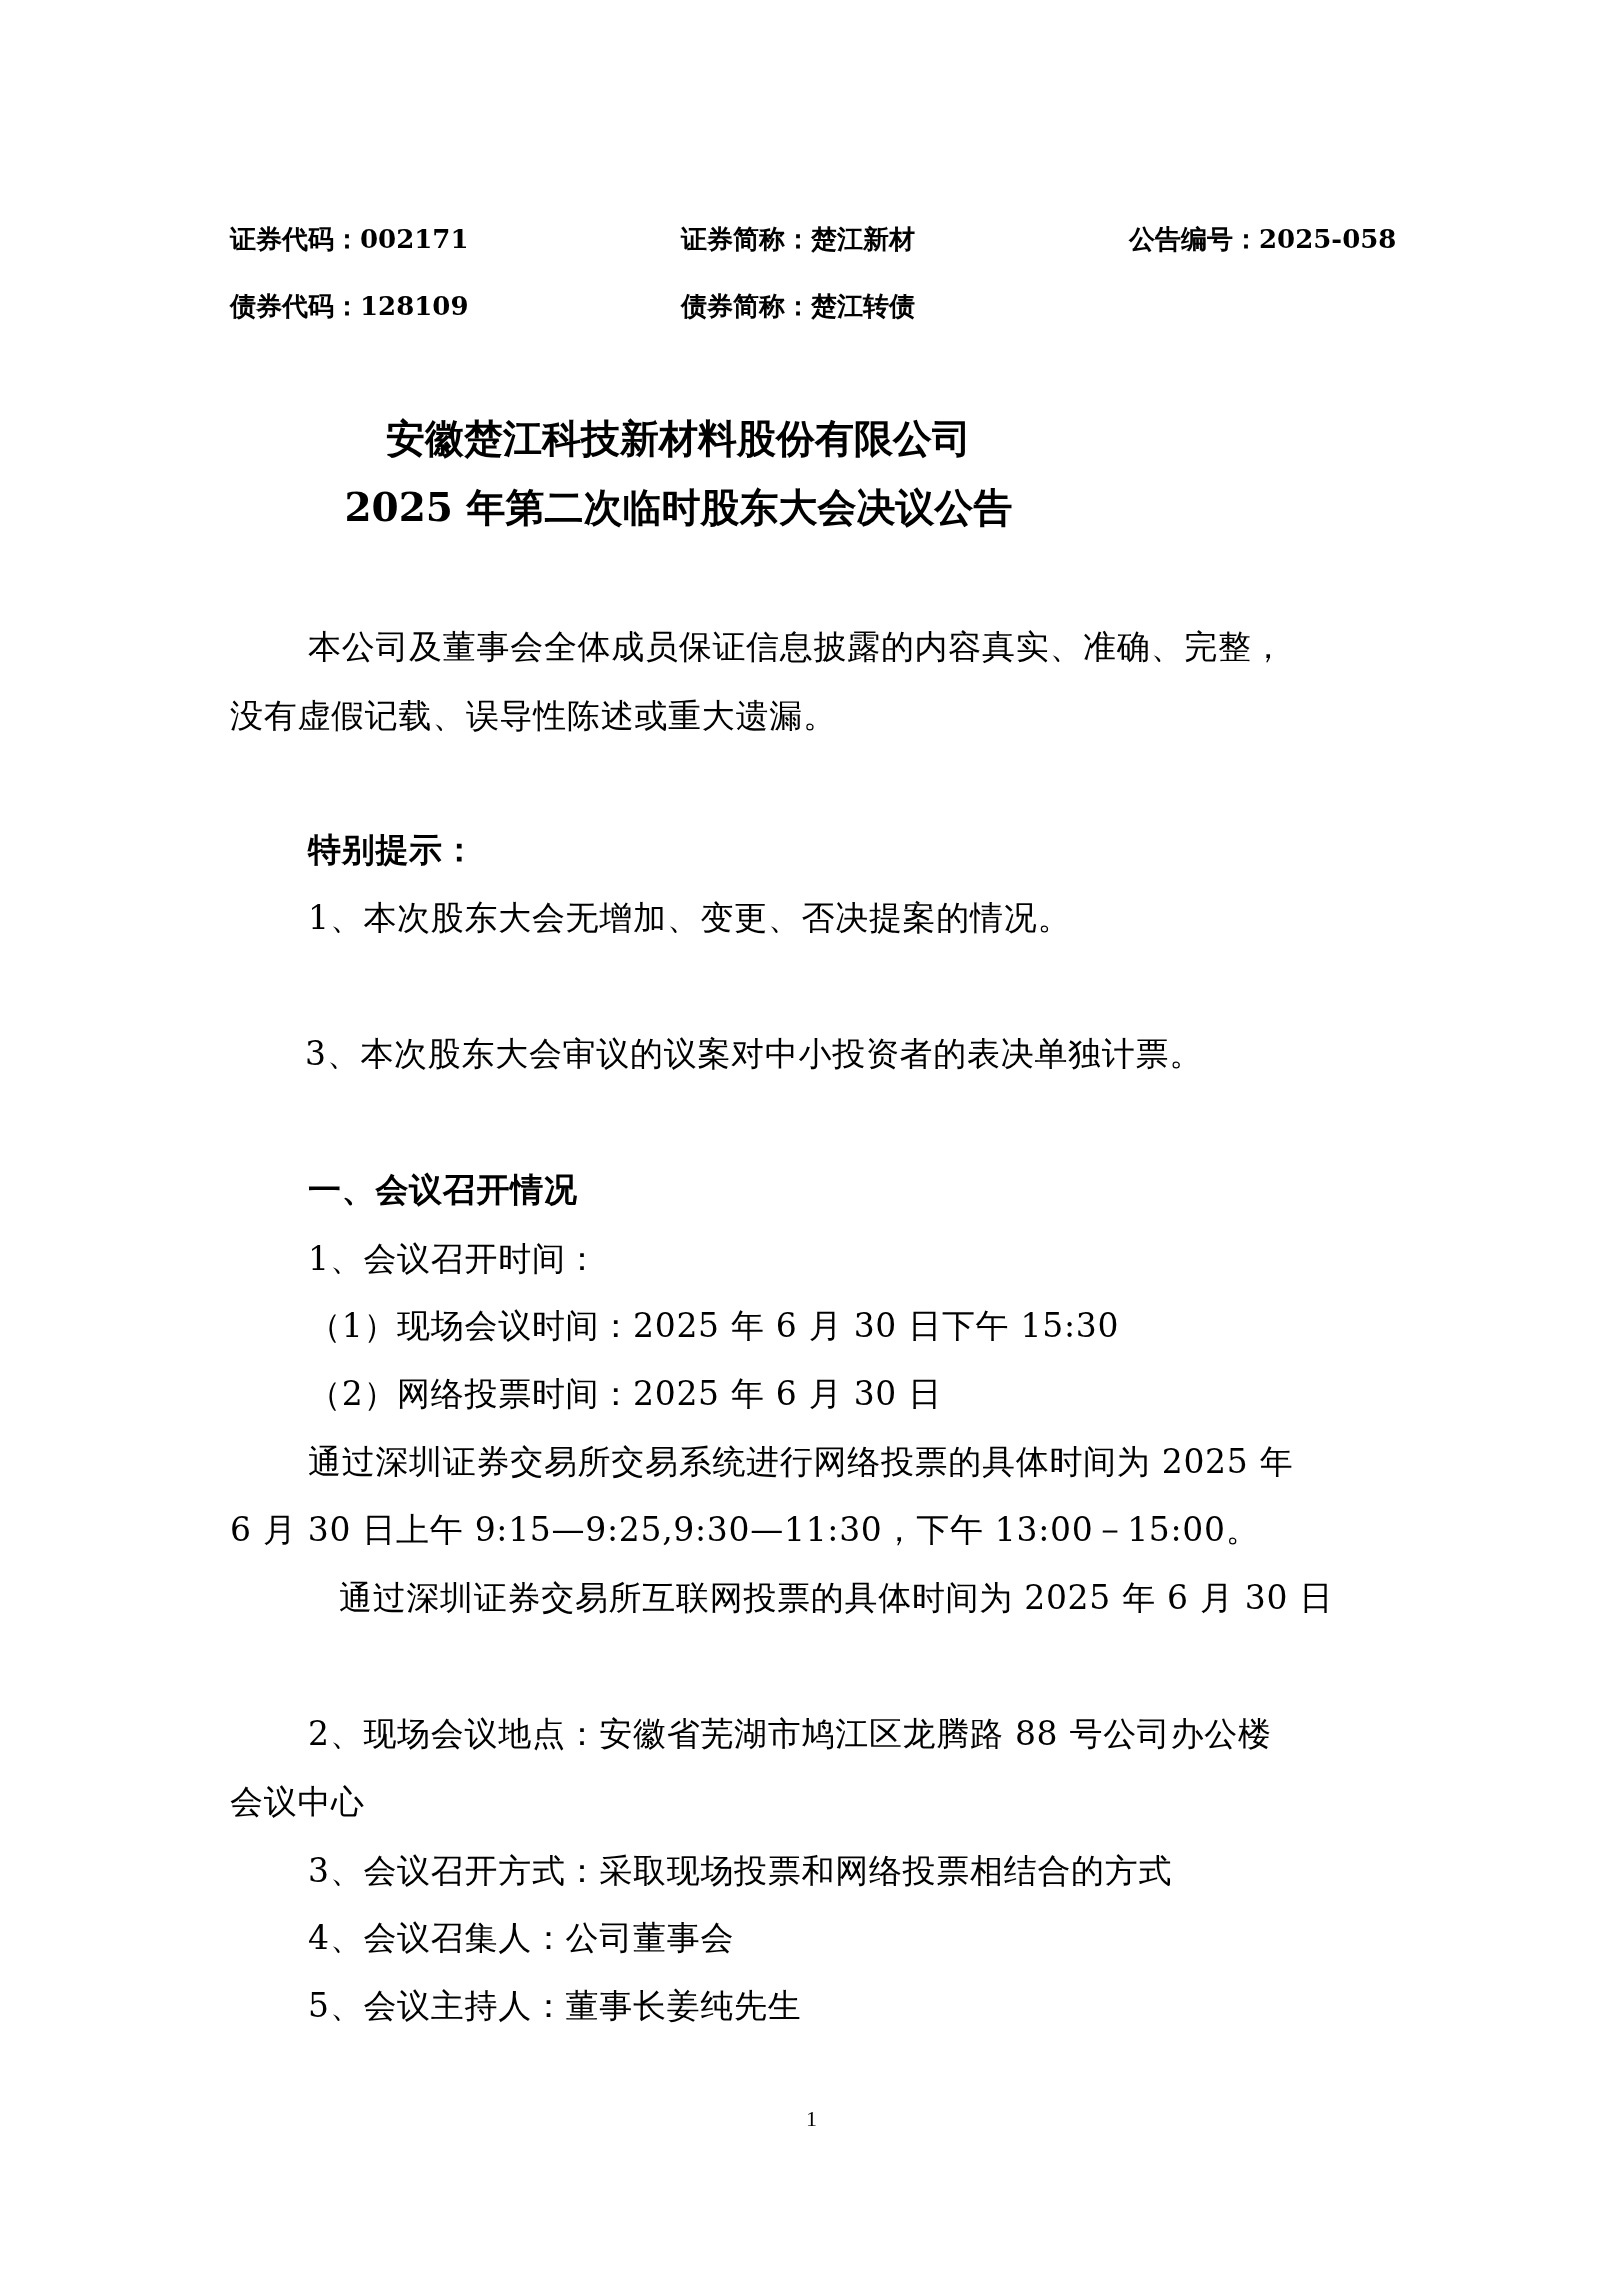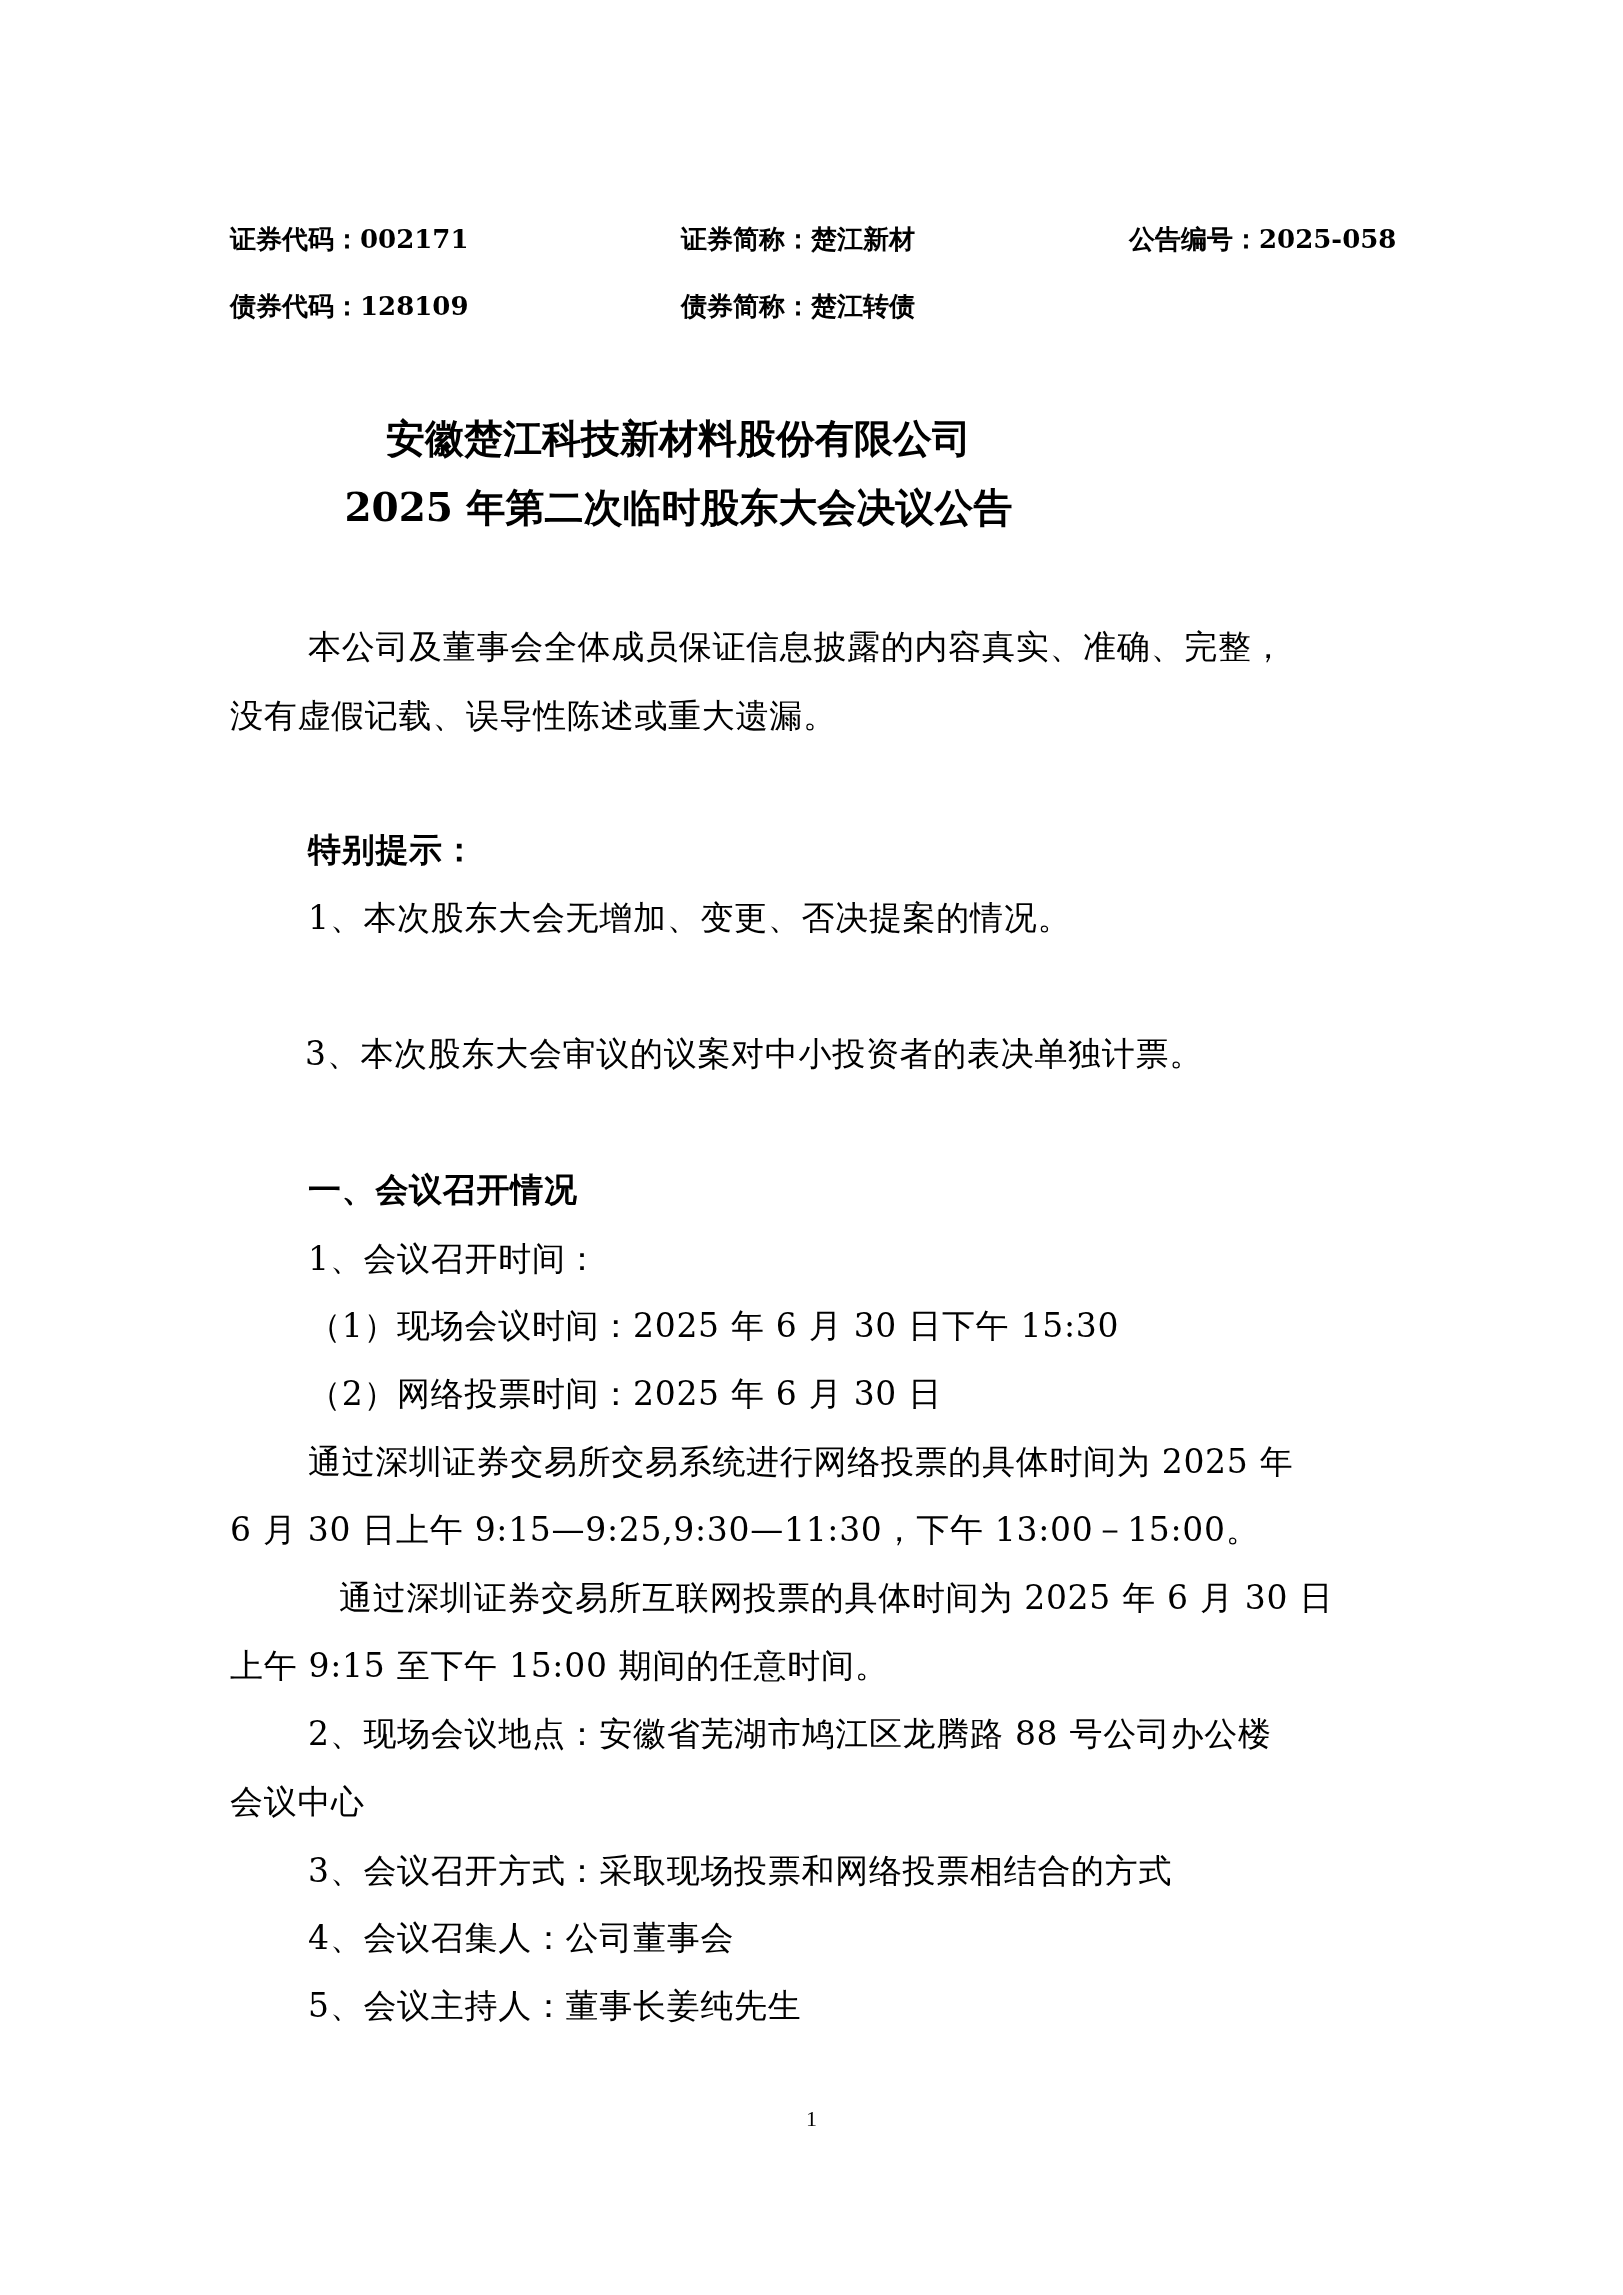--- a/index.html
+++ b/index.html
@@ -37,21 +37,20 @@
 
   <div class="line bold" style="left:308px; top:1168px;">一、会议召开情况</div>
   <div class="line" style="left:308px; top:1237px;">1、会议召开时间：</div>
   <div class="line" style="left:308px; top:1304px;">（1）现场会议时间：2025 年 6 月 30 日下午 15:30</div>
   <div class="line" style="left:308px; top:1372px;">（2）网络投票时间：2025 年 6 月 30 日</div>
 
   <div class="line" style="left:308px; top:1440px;">通过深圳证券交易所交易系统进行网络投票的具体时间为 2025 年</div>
   <div class="line" style="left:230px; top:1508px;">6 月 30 日上午 9:15—9:25,9:30—11:30，下午 13:00－15:00。</div>
 
   <div class="line" style="left:308px; top:1576px;margin-left:31px;">通过深圳证券交易所互联网投票的具体时间为 2025 年 6 月 30 日</div>
-  <div class="line" style="left:230px; top:1644px;">上午 9:15 至下午 15:00 期间的任意时间。</div>
 
   <div class="line" style="left:308px; top:1712px;">2、现场会议地点：安徽省芜湖市鸠江区龙腾路 88 号公司办公楼</div>
   <div class="line" style="left:230px; top:1780px;">会议中心</div>
 
   <div class="line" style="left:308px; top:1849px;">3、会议召开方式：采取现场投票和网络投票相结合的方式</div>
   <div class="line" style="left:308px; top:1916px;">4、会议召集人：公司董事会</div>
   <div class="line" style="left:308px; top:1984px;">5、会议主持人：董事长姜纯先生</div>
 
   <div class="pageno">1</div>
 </div>

